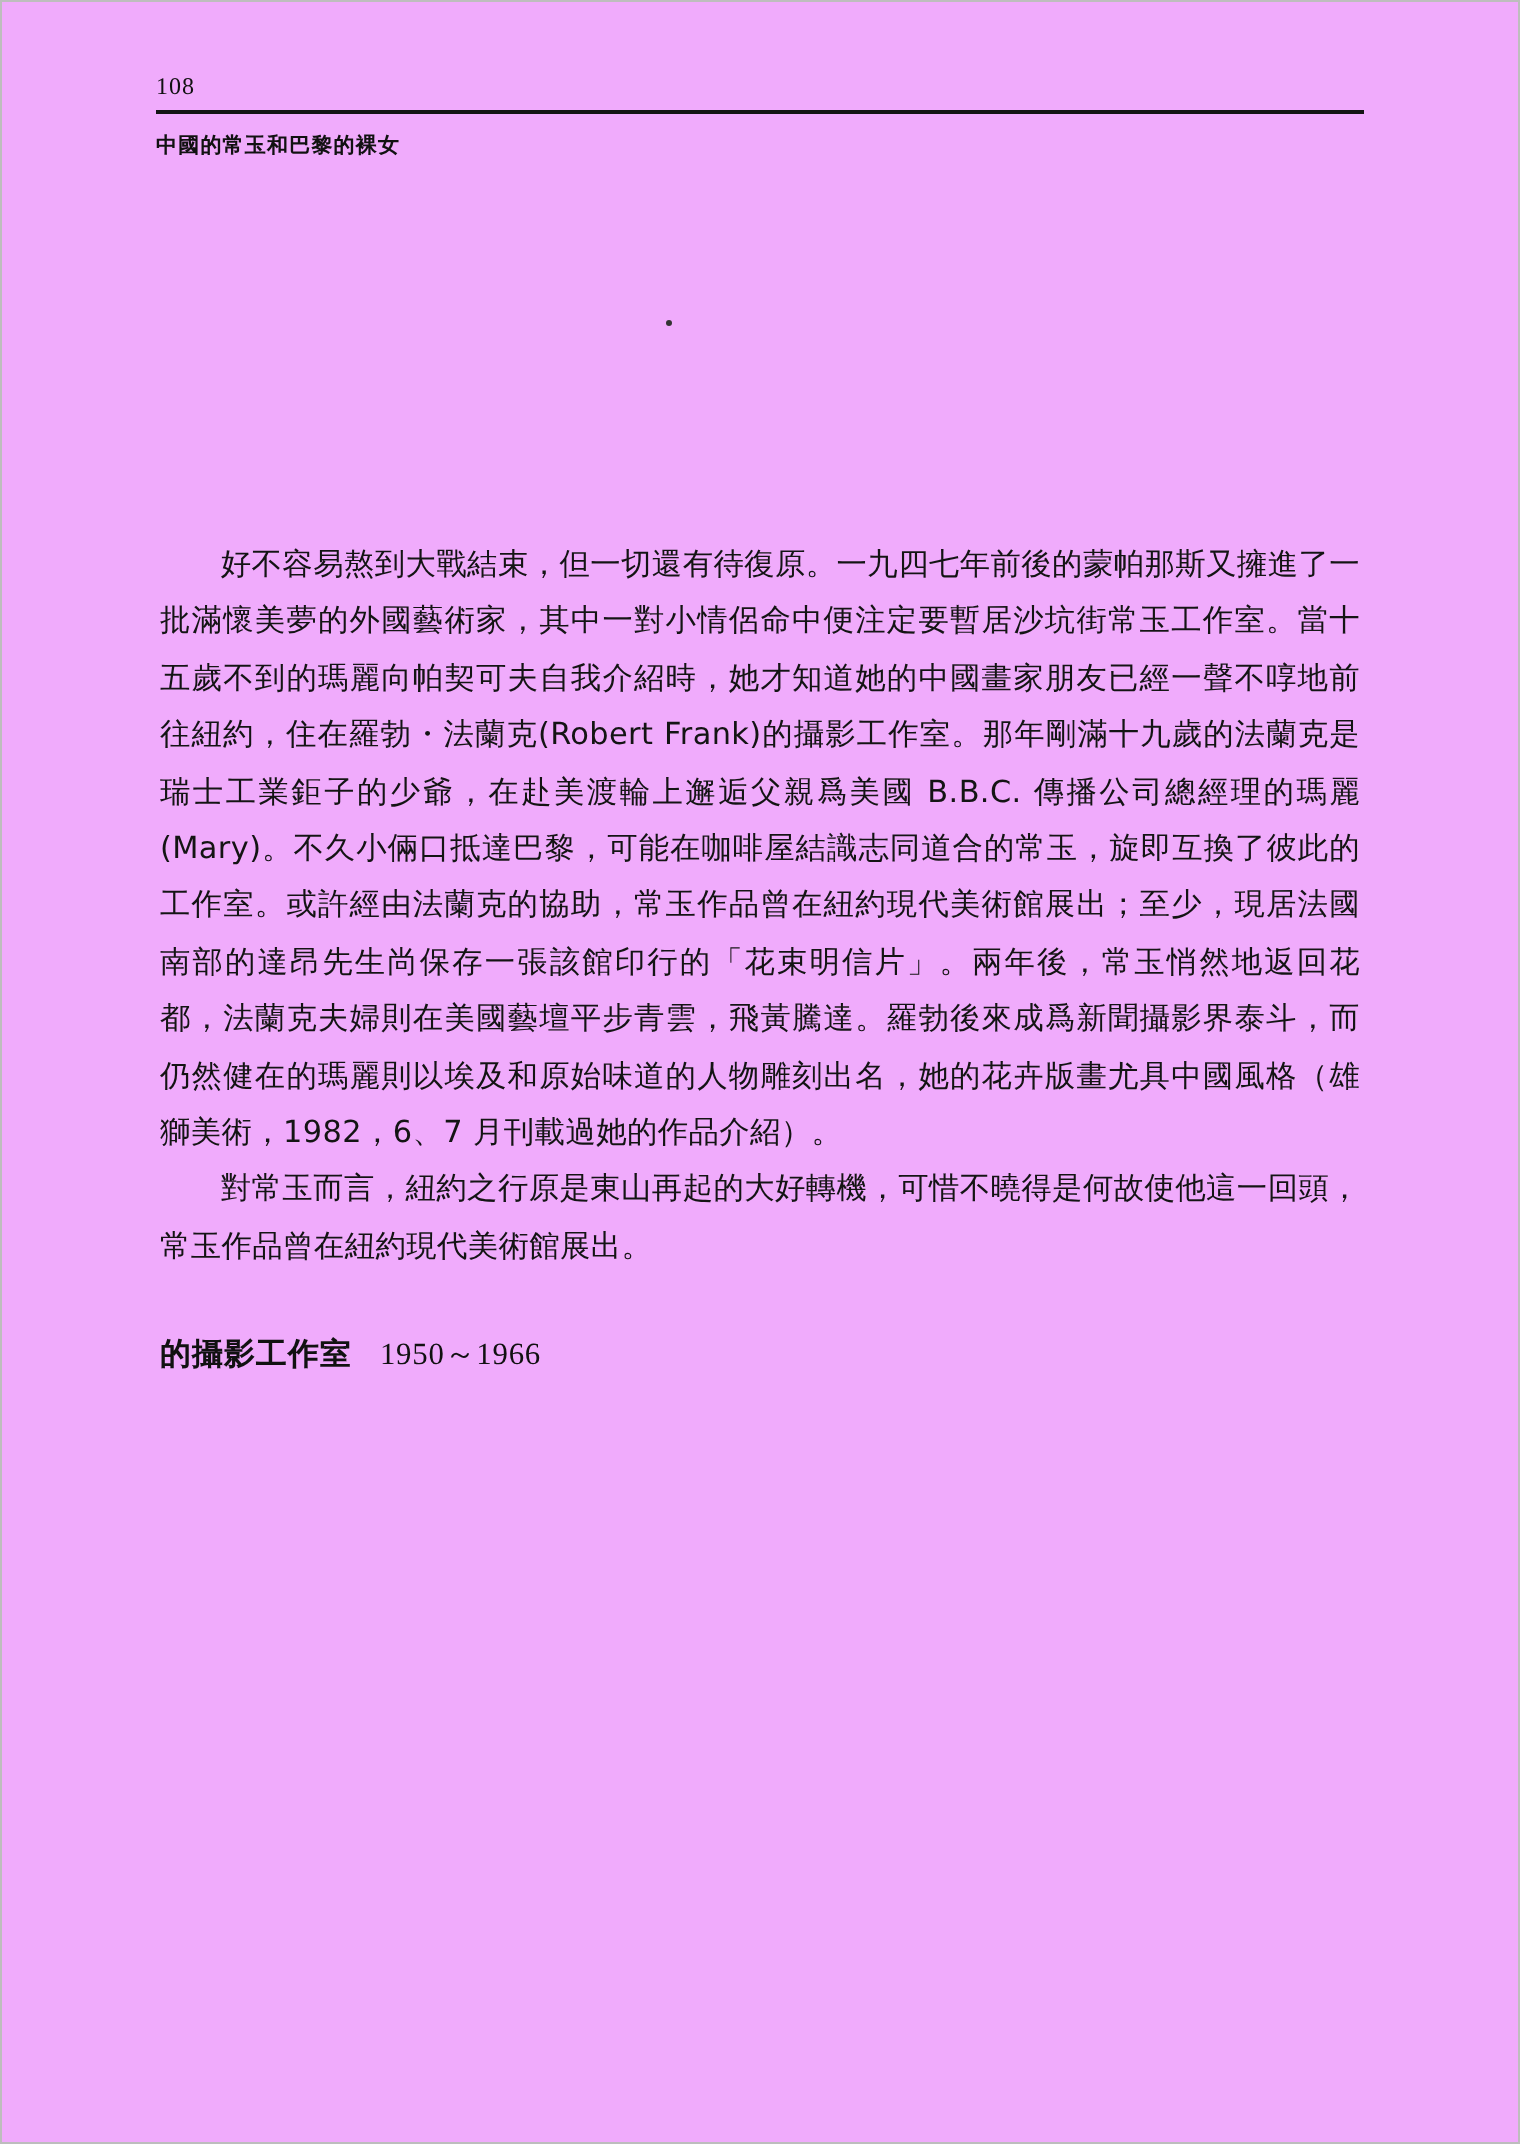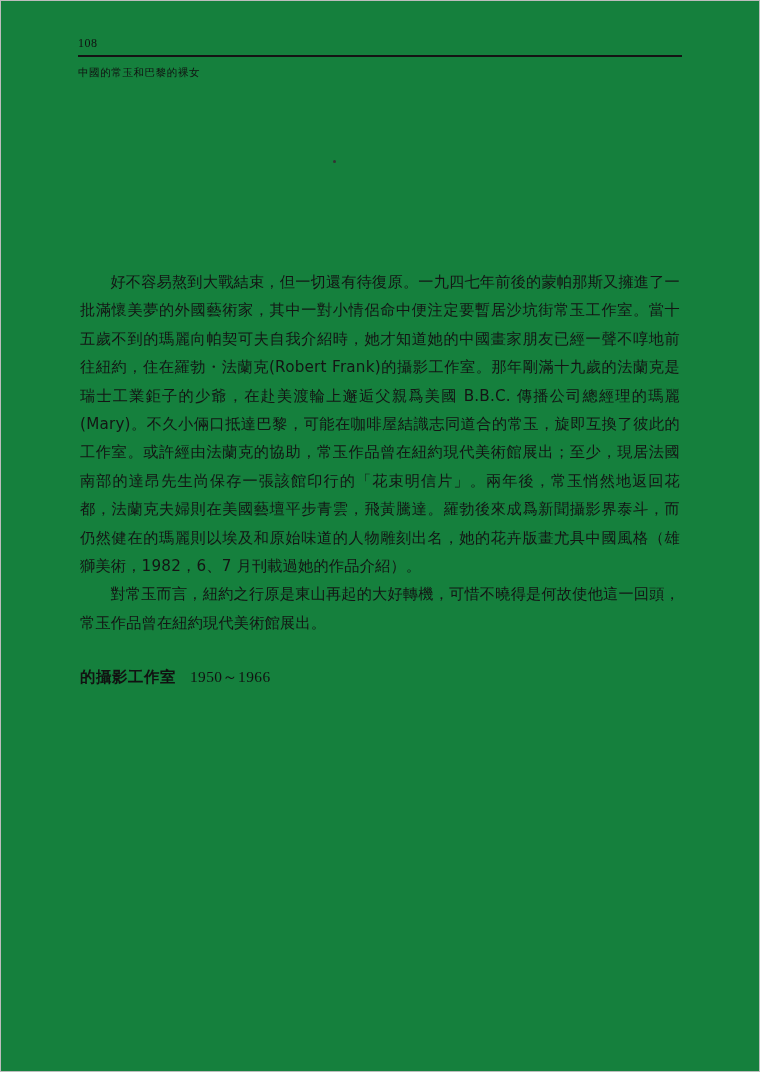--- a/index.html
+++ b/index.html
@@ -11,21 +11,21 @@
     width: 760px;
     height: 1072px;
     font-family: "Liberation Serif", serif;
     color: #1a1a1a;
     overflow: hidden;
   }
   .page {
     position: relative;
     width: 760px;
     height: 1072px;
-    background: #15803d;
+    background: #f0abfc;
     box-sizing: border-box;
   }
   .page-frame {
     position: absolute;
     left: 0; top: 0; right: 0; bottom: 0;
     border: 1px solid #bdbdbd;
     pointer-events: none;
   }
   .content {
     position: absolute;
@@ -42,21 +42,21 @@
   }
   .rule {
     height: 2px;
     background: #141414;
     width: 604px;
     margin-bottom: 9px;
   }
   .running-head {
     font-family: "DejaVu Sans", sans-serif;
     font-size: 10.5px;
-    font-weight: normal;
+    font-weight: bold;
     color: #111;
     letter-spacing: 0.6px;
   }
   .stray-dot {
     position: absolute;
     left: 333px;
     top: 160px;
     width: 3px;
     height: 3px;
     background: #333;

